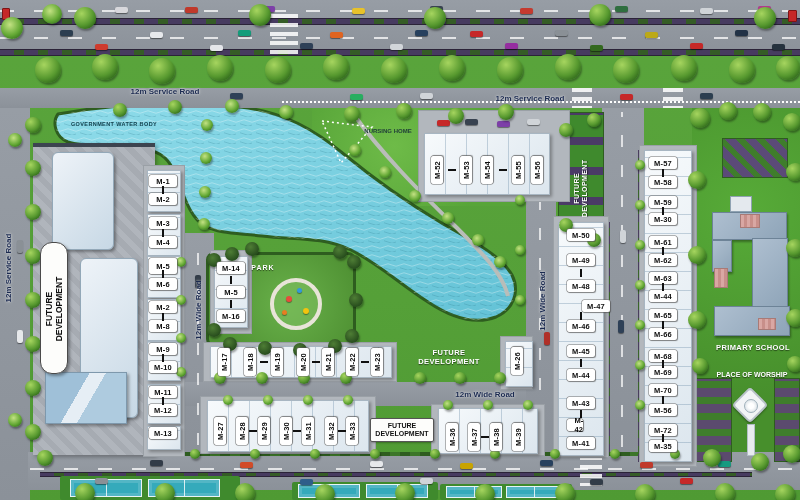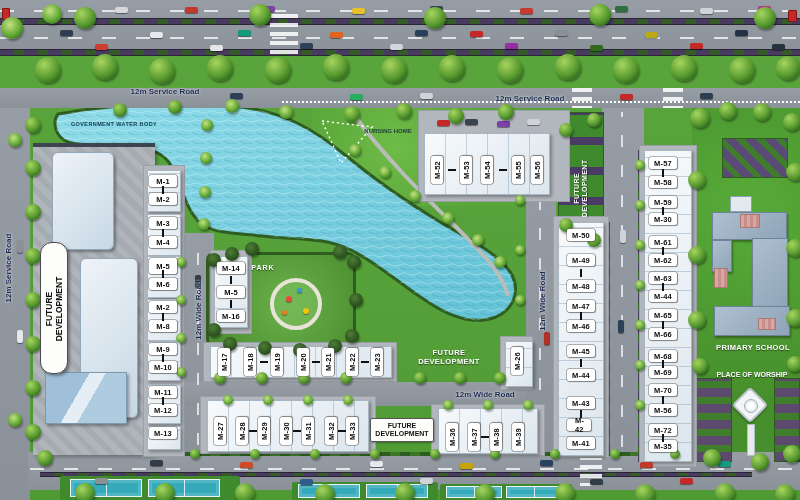--- a/index.html
+++ b/index.html
@@ -423,26 +423,26 @@
     <div class="tick" style="left: 337.5px; top: 429.75px; width: 8px; height: 2.5px; z-index: 8;"></div>
     <div class="chip r" style="left: 438px; top: 431px; width: 28px; height: 12px; z-index: 8;">M-36</div>
     <div class="chip r" style="left: 460px; top: 431px; width: 28px; height: 12px; z-index: 8;">M-37</div>
     <div class="chip r" style="left: 482px; top: 431px; width: 28px; height: 12px; z-index: 8;">M-38</div>
     <div class="chip r" style="left: 504px; top: 431px; width: 28px; height: 12px; z-index: 8;">M-39</div>
     <div class="tick" style="left: 481px; top: 435.75px; width: 8px; height: 2.5px; z-index: 8;"></div>
     <div class="chip r" style="left: 503px; top: 355px; width: 28px; height: 12px; z-index: 8;">M-26</div>
     <div class="chip" style="left: 567px; top: 229px; width: 28px; height: 12px; z-index: 8;">M-50</div>
     <div class="chip" style="left: 567px; top: 254px; width: 28px; height: 12px; z-index: 8;">M-49</div>
     <div class="chip" style="left: 567px; top: 280px; width: 28px; height: 12px; z-index: 8;">M-48</div>
-    <div class="chip" style="left: 567px; top: 300px; width: 28px; height: 12px; z-index: 8;">M-47</div>
+    <div class="chip" style="left: 582px; top: 300px; width: 28px; height: 12px; z-index: 8;">M-47</div>
     <div class="chip" style="left: 567px; top: 320px; width: 28px; height: 12px; z-index: 8;">M-46</div>
     <div class="chip" style="left: 567px; top: 345px; width: 28px; height: 12px; z-index: 8;">M-45</div>
     <div class="chip" style="left: 567px; top: 369px; width: 28px; height: 12px; z-index: 8;">M-44</div>
     <div class="chip" style="left: 567px; top: 397px; width: 28px; height: 12px; z-index: 8;">M-43</div>
-    <div class="chip" style="left: 567px; top: 419px; width: 24px; height: 12px; z-index: 8; padding-left: 8px;">M-42</div>
+    <div class="chip" style="left: 567px; top: 419px; width: 16px; height: 12px; z-index: 8; padding-left: 8px;">M-42</div>
     <div class="chip" style="left: 567px; top: 437px; width: 28px; height: 12px; z-index: 8;">M-41</div>
     <div class="tick" style="left: 579.75px; top: 269px; width: 2.5px; height: 8px; z-index: 8;"></div>
     <div class="tick" style="left: 579.75px; top: 312px; width: 2.5px; height: 8px; z-index: 8;"></div>
     <div class="tick" style="left: 579.75px; top: 359px; width: 2.5px; height: 8px; z-index: 8;"></div>
     <div class="tick" style="left: 579.75px; top: 410px; width: 2.5px; height: 8px; z-index: 8;"></div>
     <div class="chip r" style="left: 423px; top: 164px; width: 28px; height: 12px; z-index: 8;">M-52</div>
     <div class="chip r" style="left: 452px; top: 164px; width: 28px; height: 12px; z-index: 8;">M-53</div>
     <div class="chip r" style="left: 473px; top: 164px; width: 28px; height: 12px; z-index: 8;">M-54</div>
     <div class="chip r" style="left: 504px; top: 164px; width: 28px; height: 12px; z-index: 8;">M-55</div>
     <div class="chip r" style="left: 523px; top: 164px; width: 28px; height: 12px; z-index: 8;">M-56</div>

